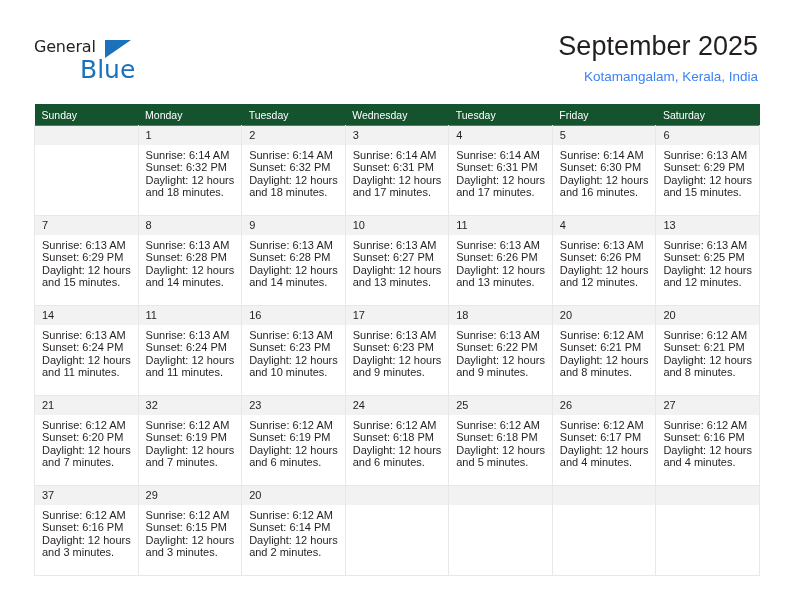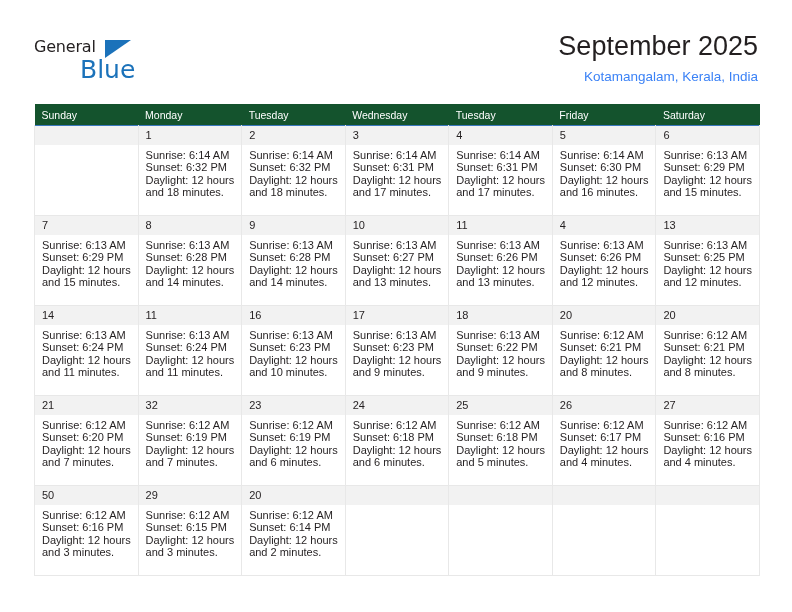--- a/index.html
+++ b/index.html
@@ -425,21 +425,21 @@
             <div class="cellbody">
               <div>Sunrise: 6:12 AM</div>
               <div>Sunset: 6:16 PM</div>
               <div>Daylight: 12 hours</div>
               <div>and 4 minutes.</div>
             </div>
           </td>
         </tr>
         <tr class="week">
           <td>
-            <div class="daynum">50</div>
+            <div class="daynum">37</div>
             <div class="cellbody">
               <div>Sunrise: 6:12 AM</div>
               <div>Sunset: 6:16 PM</div>
               <div>Daylight: 12 hours</div>
               <div>and 3 minutes.</div>
             </div>
           </td>
           <td>
             <div class="daynum">29</div>
             <div class="cellbody">

